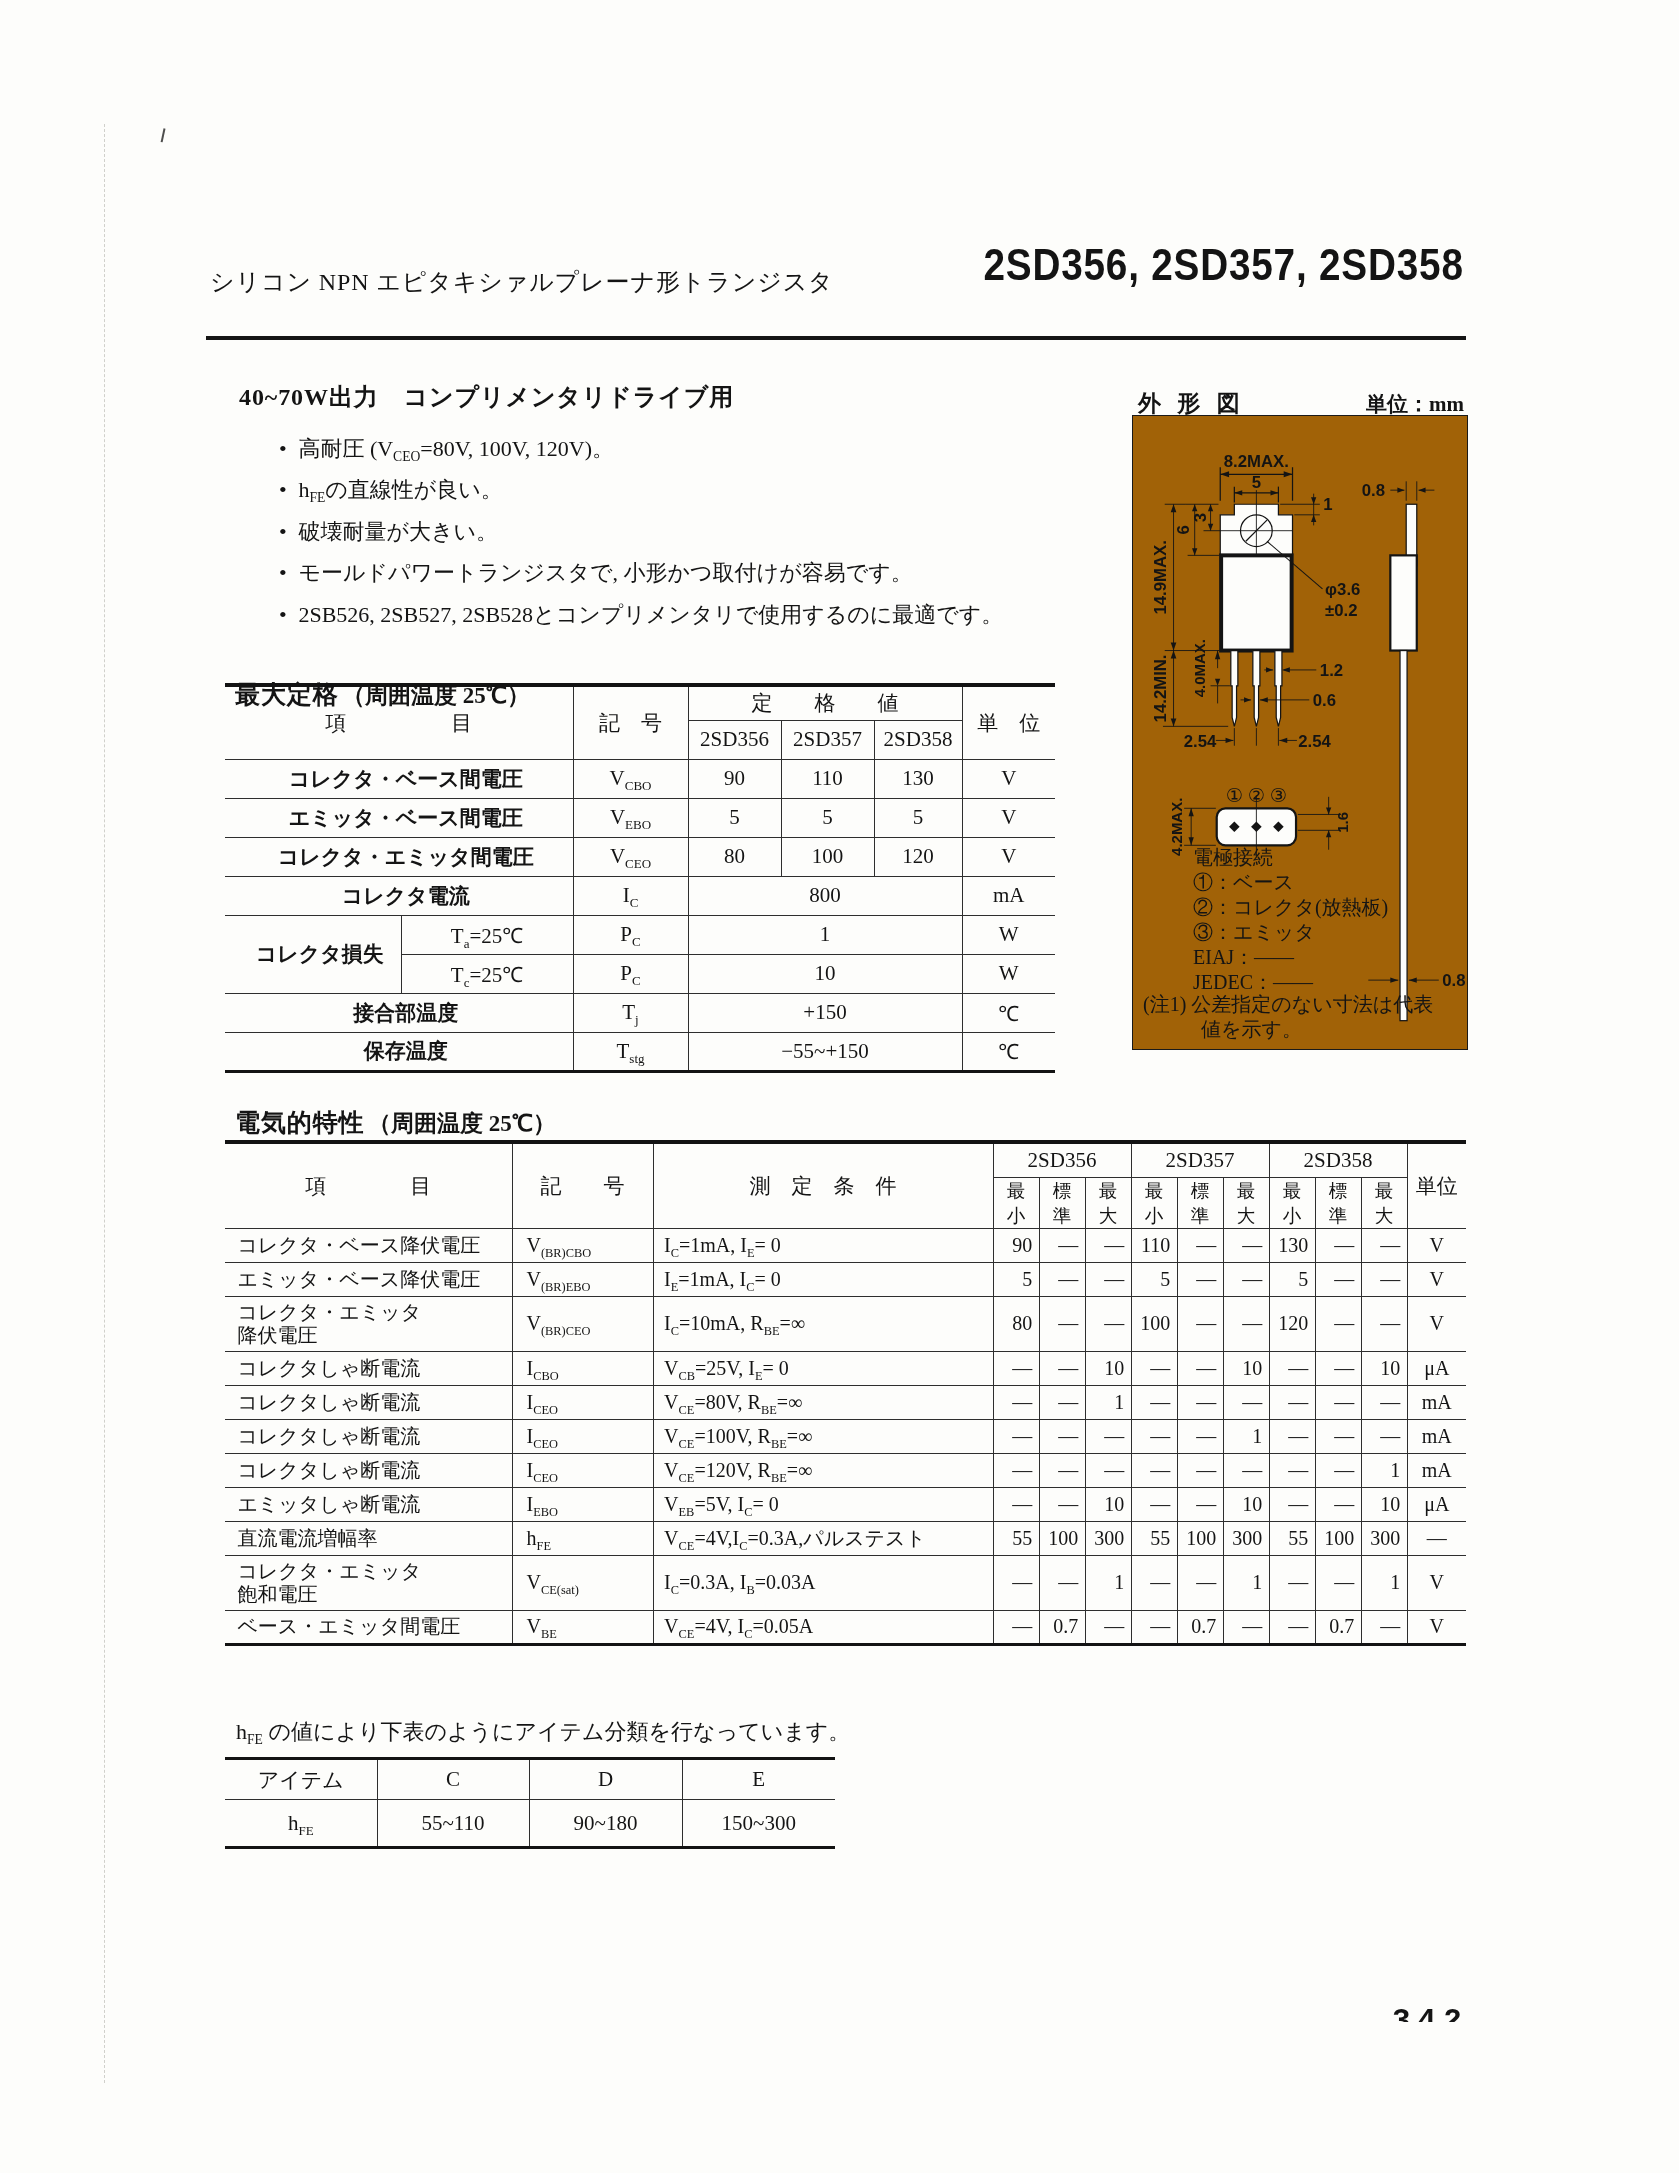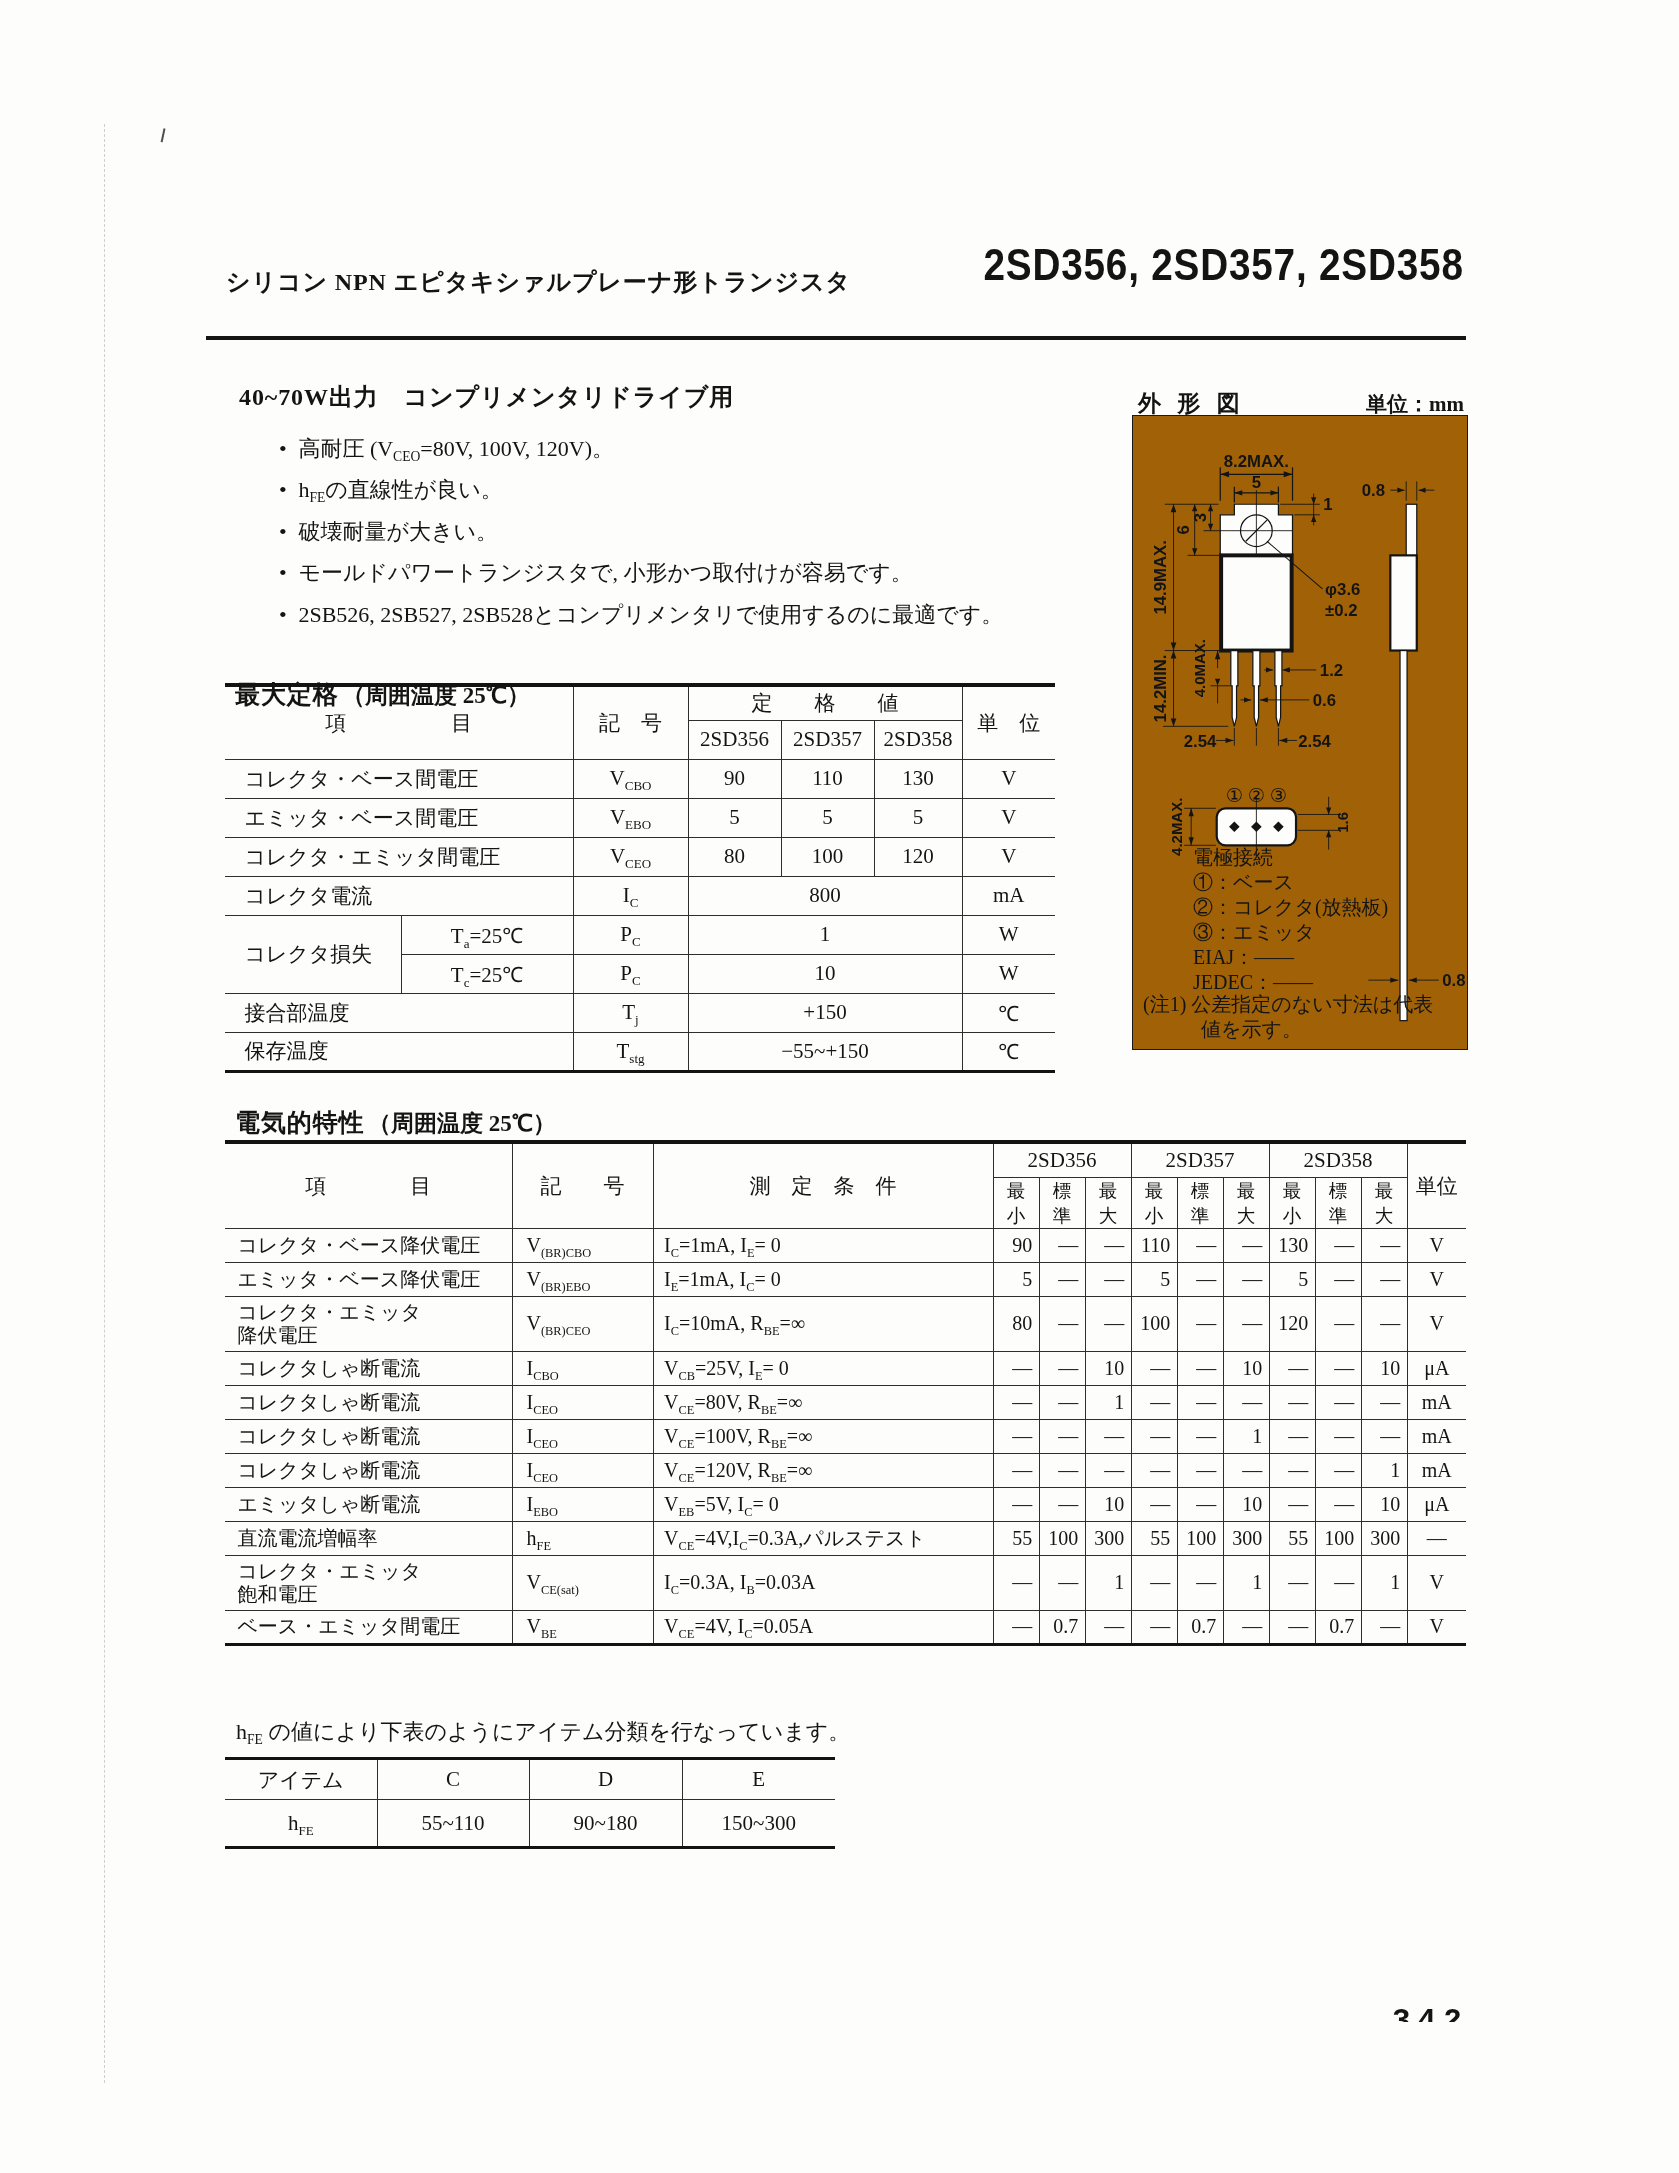--- a/index.html
+++ b/index.html
@@ -3,21 +3,21 @@
 <meta charset="utf-8">
 <style>
   html,body{margin:0;padding:0;background:#ddd;}
   .page{position:relative;width:1680px;height:2174px;background:#fdfdfb;overflow:hidden;
         font-family:"Liberation Serif",serif;color:#141414;}
   .abs{position:absolute;}
   
   .scan-line{left:104px;top:124px;height:1959px;width:0;border-left:1.8px dashed #b9b9b2;opacity:.65;}
   .scan-mark{left:162px;top:129px;width:7px;height:14px;border-left:2.6px solid #222;transform:rotate(12deg);opacity:.8;}
   
-  .hdr-left{left:210px;top:266px;font-size:24px;font-weight:bold;letter-spacing:0.9px;margin-left:16px;}
+  .hdr-left{left:210px;top:266px;font-size:24px;font-weight:normal;letter-spacing:0.9px;}
   .prod-title{left:882px;top:240px;width:582px;text-align:right;}
   .prod-title span{display:inline-block;font-family:"Liberation Sans",sans-serif;font-weight:bold;
                    font-size:44px;letter-spacing:0.9px;transform:scaleX(.88);transform-origin:right center;}
   .rule{left:206px;top:336px;width:1260px;height:4.4px;background:#151515;}
   .subtitle{left:239px;top:381px;font-size:24px;font-weight:bold;letter-spacing:0.9px;}
   
   .features{left:279px;top:434px;list-style:none;margin:0;padding:0;font-size:22px;}
   .features li{position:relative;margin:0 0 12.4px 19.4px;line-height:29px;}
   .features li::before{content:"•";position:absolute;left:-19.4px;top:0;font-size:22px;}
   
@@ -26,21 +26,21 @@
   
   table{border-collapse:collapse;table-layout:fixed;}
   .dtable{border-top:4.4px solid #131313;border-bottom:3.5px solid #131313;font-size:21px;}
   .dtable th,.dtable td{border:1.4px solid #2e2e2e;font-weight:normal;padding:0 5.3px;overflow:hidden;}
   .dtable th:first-child,.dtable td:first-child{border-left:none;}
   .dtable tr>*:last-child{border-right:none;}
   .mr-table{left:225px;top:683px;width:829px;}
   .mr-table thead tr.r1{height:35px;}
   .mr-table thead tr.r2{height:39px;}
   .mr-table tbody tr{height:39px;}
-  .mr-table td.item{text-align:left;padding-left:19.4px;}
+  .mr-table td.item{text-align:center;padding-left:19.4px;font-weight:bold;}
   .mr-table td.sub{text-align:center;}
   .mr-table td.sym,.mr-table td.val,.mr-table td.unit,.mr-table th{text-align:center;}
   .el-table{left:225px;top:1140px;width:1240px;}
   .el-table thead tr.r1{height:35px;}
   .el-table thead tr.r2{height:39px;font-size:18.5px;}
   .el-table td{font-size:20px;}
   .el-table td.c-item{text-align:left;padding-left:12.4px;white-space:pre-line;line-height:1.15;}
   .el-table td.c-sym{text-align:left;padding-left:14px;}
   .el-table td.c-cond{text-align:left;padding-left:10.6px;}
   .el-table td.c-val{text-align:right;padding-right:6.2px;}

